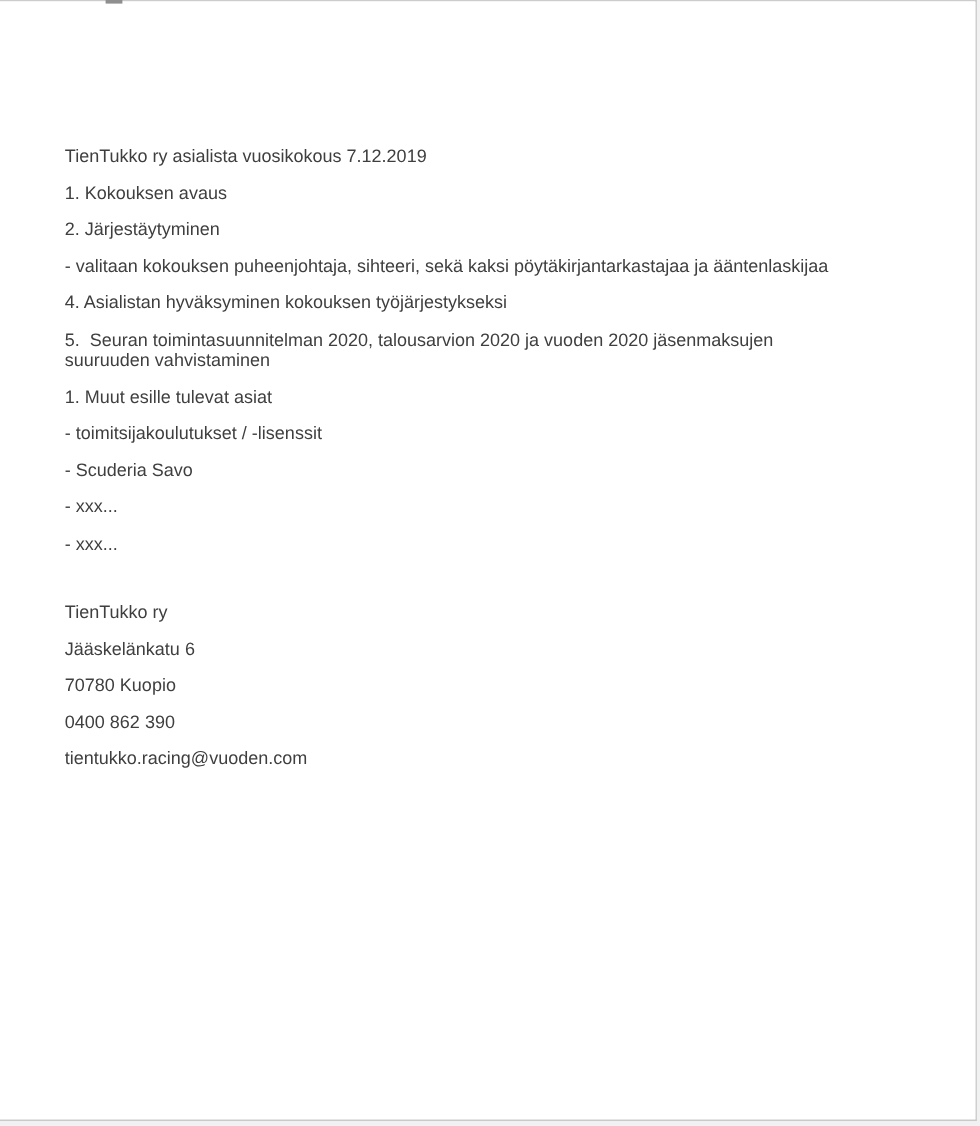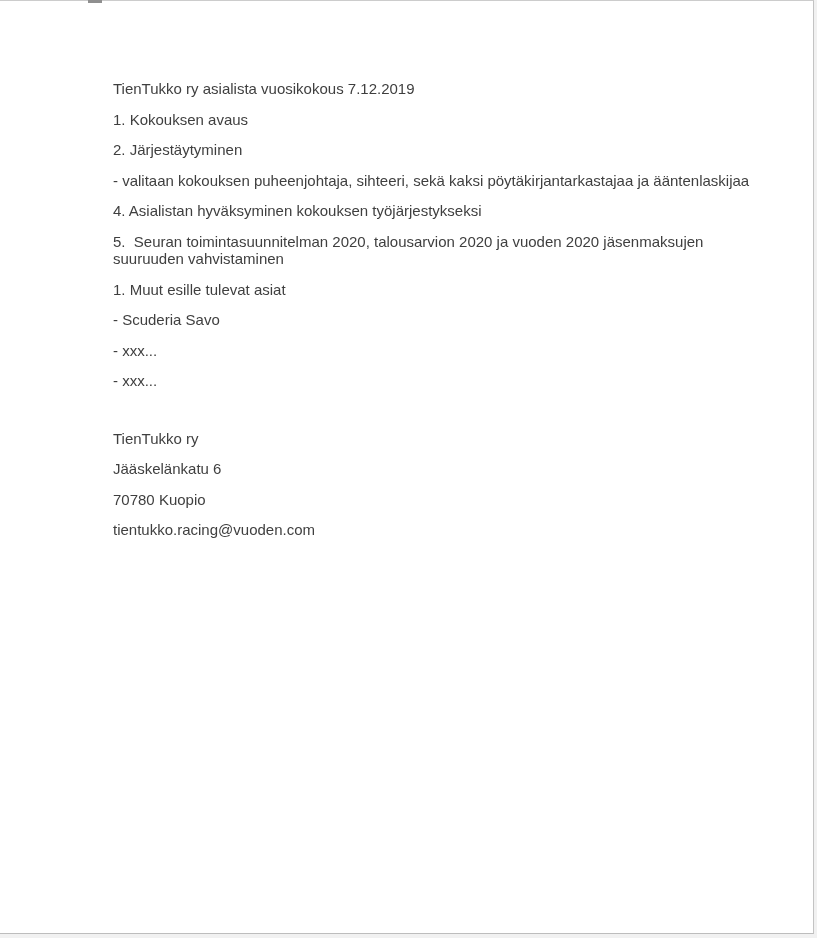--- a/index.html
+++ b/index.html
@@ -21,22 +21,23 @@
     top: 0;
     width: 813px;
     height: 932px;
     background: #ffffff;
     border-top: 1px solid #cccccc;
     border-right: 1px solid #c3c3c3;
     border-bottom: 1px solid #bdbdbd;
     box-sizing: content-box;
   }
   .doc-content {
-    padding: 79px 10px 0 113px;
+    padding: 79px 10px 0 54px;
     color: #3f3f3f;
+    margin-top: 42px;
   }
   .doc-content p {
     margin: 0 0 13px 0;
     font-size: 15px;
     line-height: 17.5px;
     white-space: pre-wrap;
     color: #3f3f3f;
   }
   .block-spacer {
     height: 27px;
@@ -57,24 +58,26 @@
   <div class="page">
     <div class="doc-content">
       <p>TienTukko ry asialista vuosikokous 7.12.2019</p>
       <p>1. Kokouksen avaus</p>
       <p>2. Järjestäytyminen</p>
       <p>- valitaan kokouksen puheenjohtaja, sihteeri, sekä kaksi pöytäkirjantarkastajaa ja ääntenlaskijaa</p>
       <p>4. Asialistan hyväksyminen kokouksen työjärjestykseksi</p>
       <p>5.  Seuran toimintasuunnitelman 2020, talousarvion 2020 ja vuoden 2020 jäsenmaksujen
 suuruuden vahvistaminen</p>
       <p>1. Muut esille tulevat asiat</p>
+      <p>- toimitsijakoulutukset / -lisenssit</p>
       <p>- Scuderia Savo</p>
       <p>- xxx...</p>
       <p>- xxx...</p>
       <div class="block-spacer"></div>
       <p>TienTukko ry</p>
       <p>Jääskelänkatu 6</p>
       <p>70780 Kuopio</p>
+      <p>0400 862 390</p>
       <p>tientukko.racing@vuoden.com</p>
     </div>
   </div>
   <div class="toolbar-fragment"></div>
 </div>
 
 </body></html>

